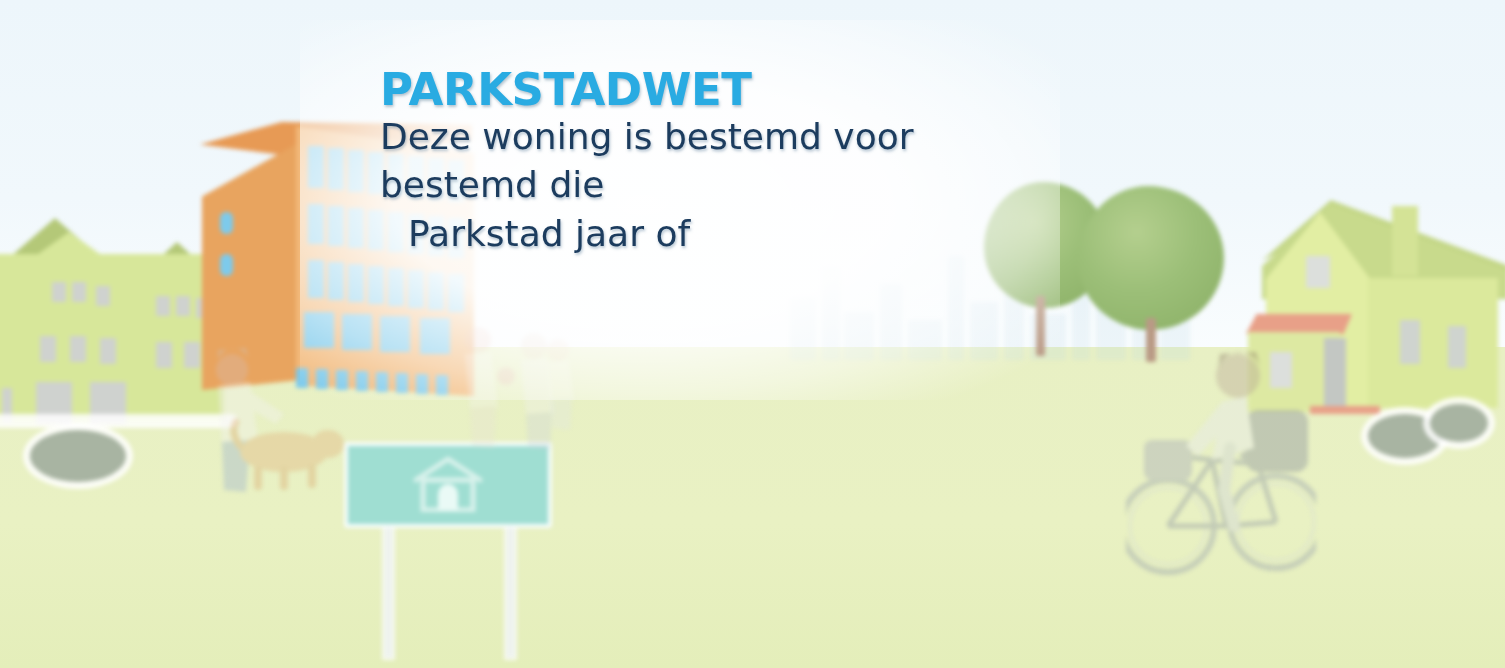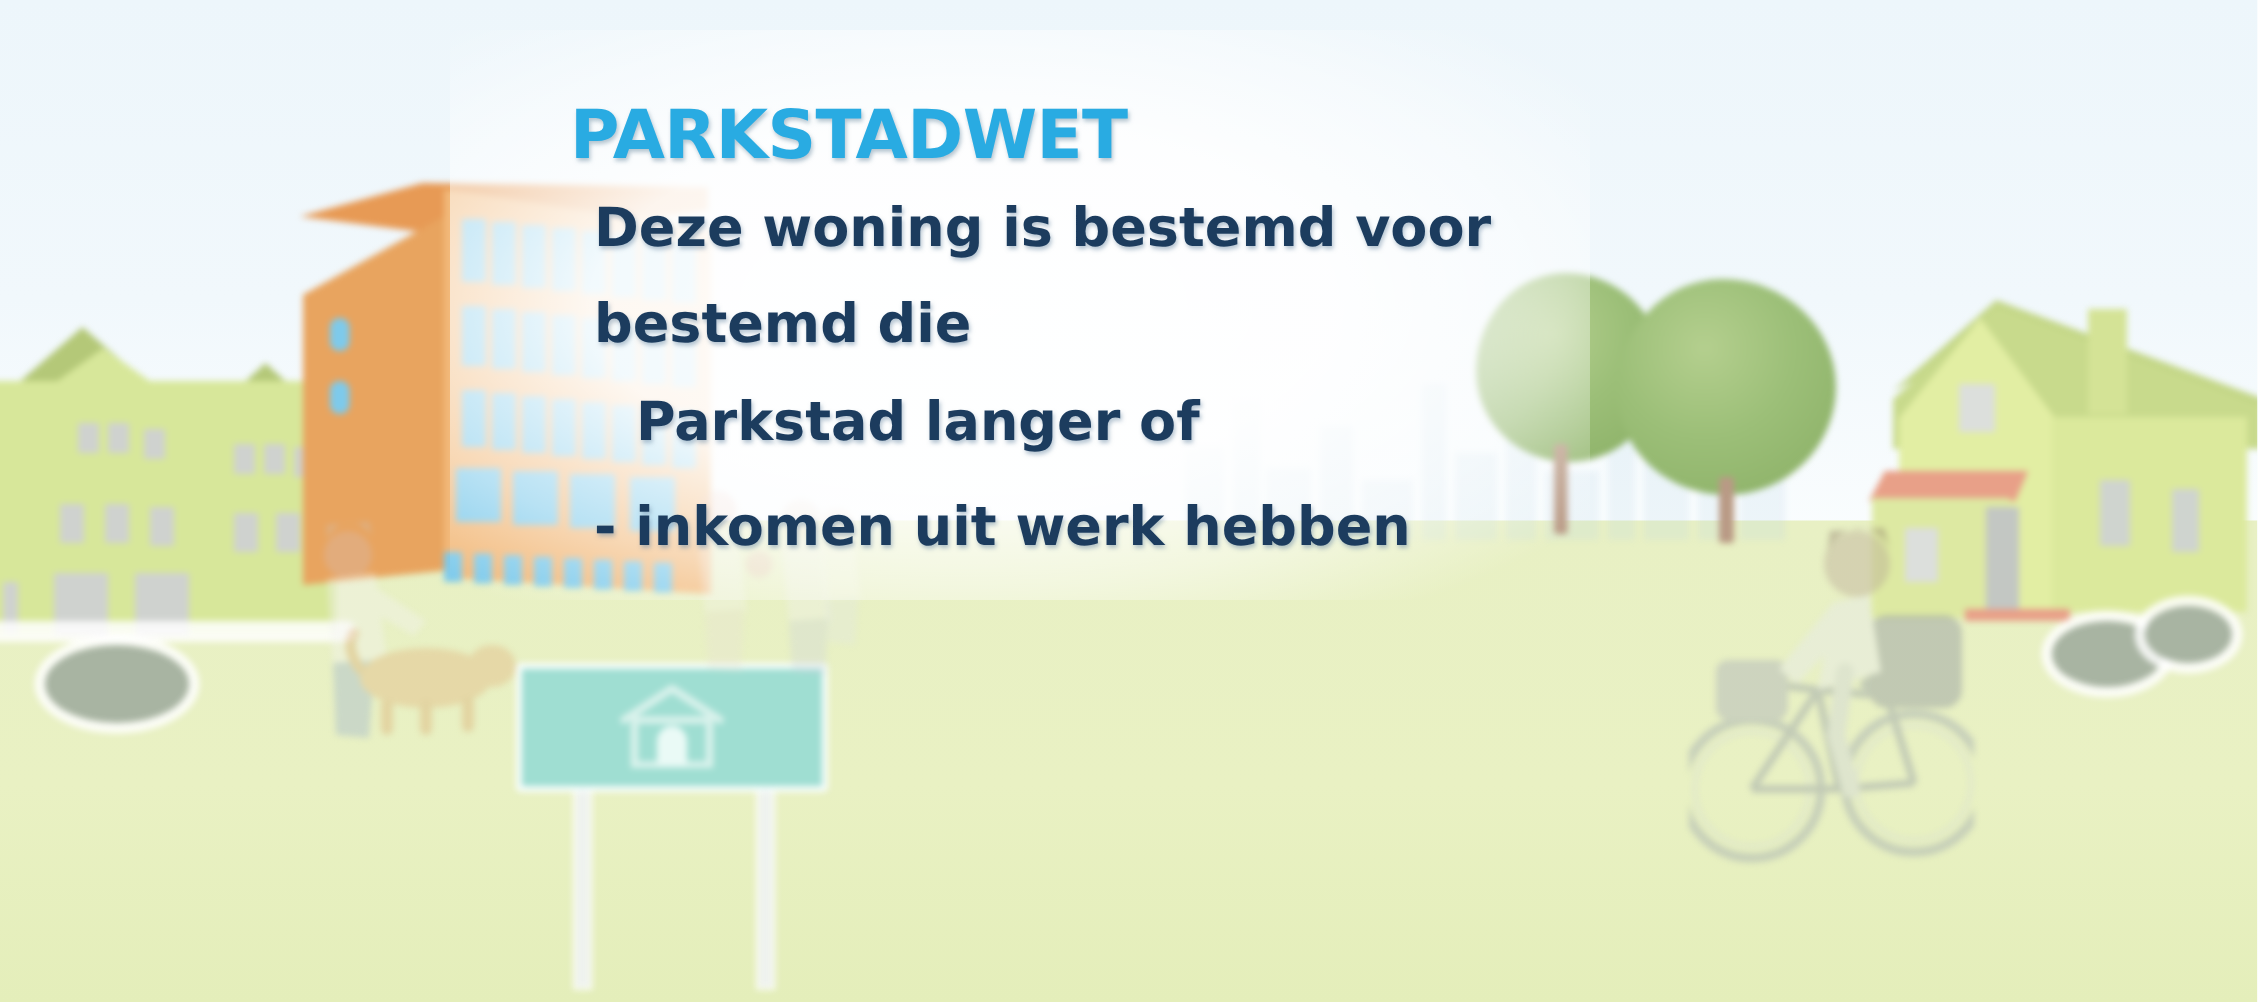--- a/index.html
+++ b/index.html
@@ -121,24 +121,24 @@
     margin: 0;
     font-family: "DejaVu Sans", sans-serif;
     font-size: 45px;
     font-weight: 700;
     letter-spacing: -0.4px;
     color: #29abe2;
     text-shadow: 1px 2px 3px rgba(120,150,170,0.55);
     line-height: 1.05;
   }
   .bodyline {
-    margin: 16px;
+    margin: 0;
     font-family: "DejaVu Sans", sans-serif;
     font-size: 36px;
-    font-weight: 700;
+    font-weight: 400;
     color: #1c3c5e;
     text-shadow: 1px 2px 3px rgba(110,140,165,0.5);
     line-height: 1.34;
     white-space: pre;
   }
   .bodyline.indent { padding-left: 28px; }
   .bodyline.spaced { margin-top: 22px; }
 </style>
 </head>
 <body>
@@ -380,17 +380,16 @@
     </div>
 
   </div>
 
   <div class="text-glow"></div>
 
   <div class="textblock">
     <h1 class="headline">PARKSTADWET</h1>
     <p class="bodyline">Deze woning is bestemd voor</p>
     <p class="bodyline">bestemd die</p>
-    <p class="bodyline indent">Parkstad langer of</p>
-    <p class="bodyline spaced">- inkomen uit werk hebben</p>
+    <p class="bodyline indent">Parkstad jaar of</p>
   </div>
 
 </div>
 
 </body></html>

